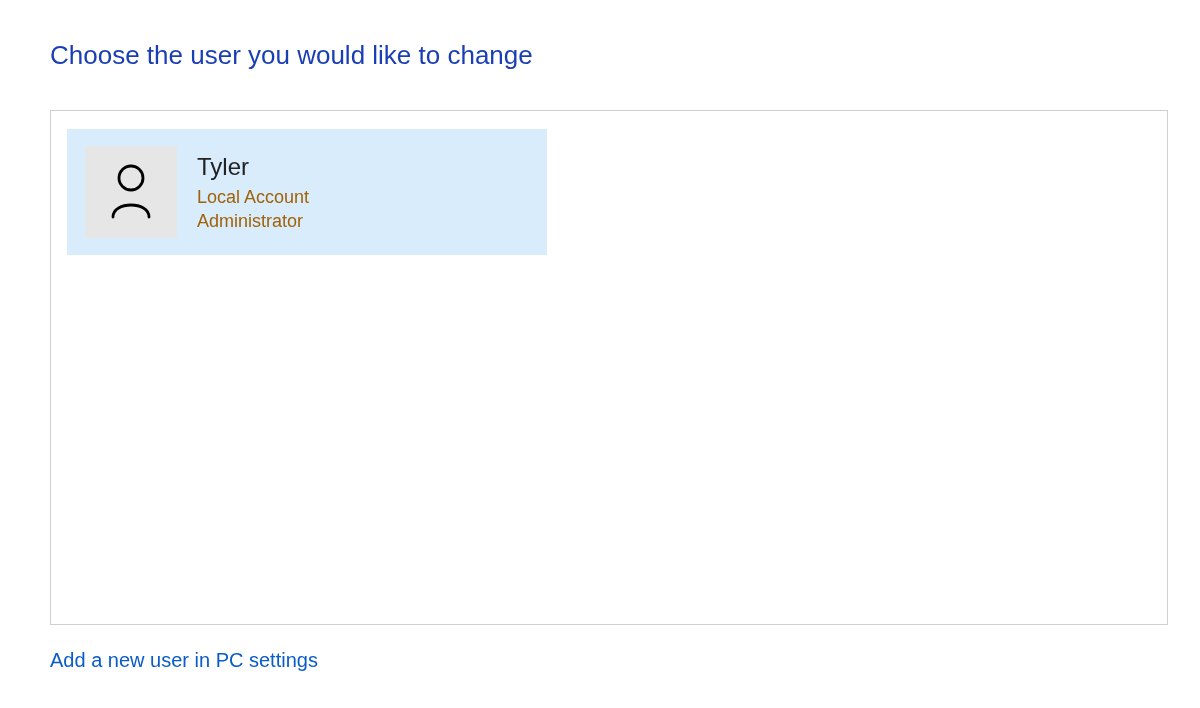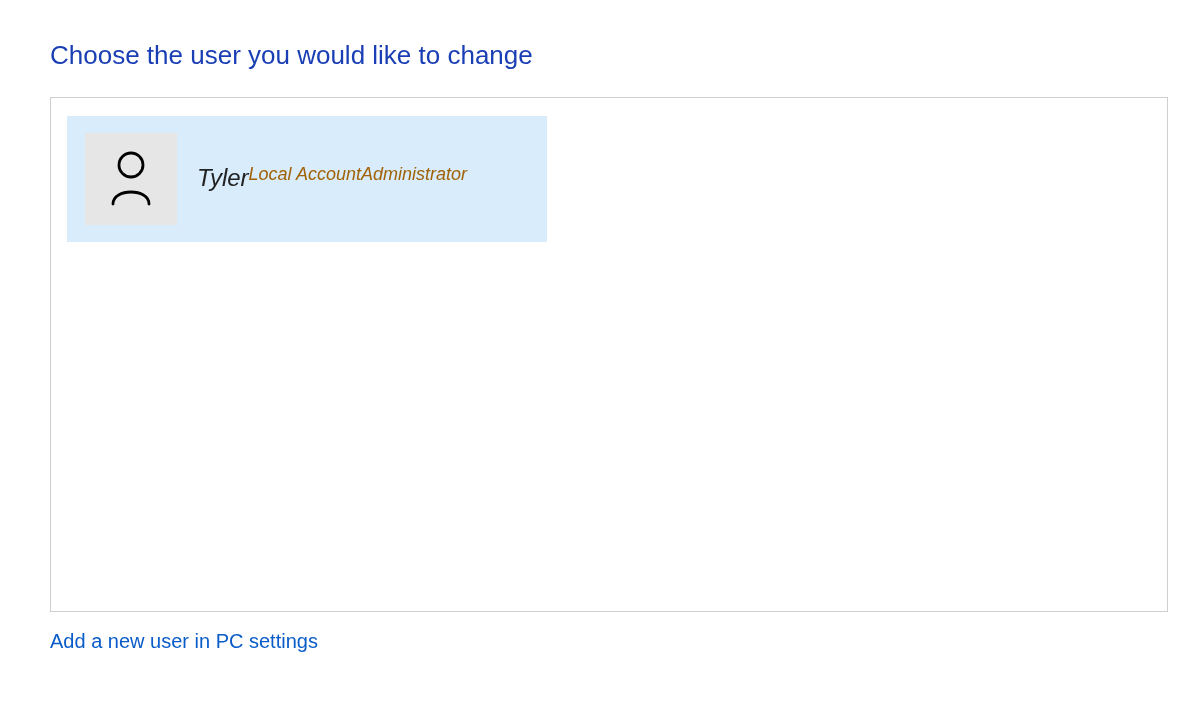--- a/index.html
+++ b/index.html
@@ -11,21 +11,21 @@
       font-family: "Segoe UI", Tahoma, sans-serif;
       background: #ffffff;
       width: 1200px;
       height: 708px;
       padding: 40px 45px 0 50px;
     }
     .page-title {
       color: #1a3fb5;
       font-size: 26px;
       font-weight: 400;
-      margin-bottom: 26px;
+      margin-bottom: 39px;
     }
     .user-list-box {
       border: 1px solid #cfcfcf;
       width: 1118px;
       height: 515px;
       padding: 18px 16px;
     }
     .user-tile {
       display: flex;
       align-items: center;
@@ -44,40 +44,39 @@
       justify-content: center;
       margin-right: 20px;
       flex-shrink: 0;
     }
     .avatar-box svg {
       width: 48px;
       height: 58px;
     }
     .user-info {
       display: flex;
-      flex-direction: row;
+      flex-direction: column;
       line-height: 1.35;
-      font-style: italic;
     }
     .user-name {
       font-size: 24px;
       color: #222;
       font-weight: 400;
       margin-bottom: 2px;
     }
     .user-type, .user-role {
       font-size: 18px;
       color: #a16207;
       font-weight: 400;
     }
     .add-user-link {
       color: #0a5cc9;
       font-size: 20px;
       font-weight: 400;
-      margin-top: 18px;
+      margin-top: 24px;
       display: inline-block;
       cursor: pointer;
     }
   </style>
 </head>
 <body>
 
 
 
 <h1 class="page-title">Choose the user you would like to change</h1>

